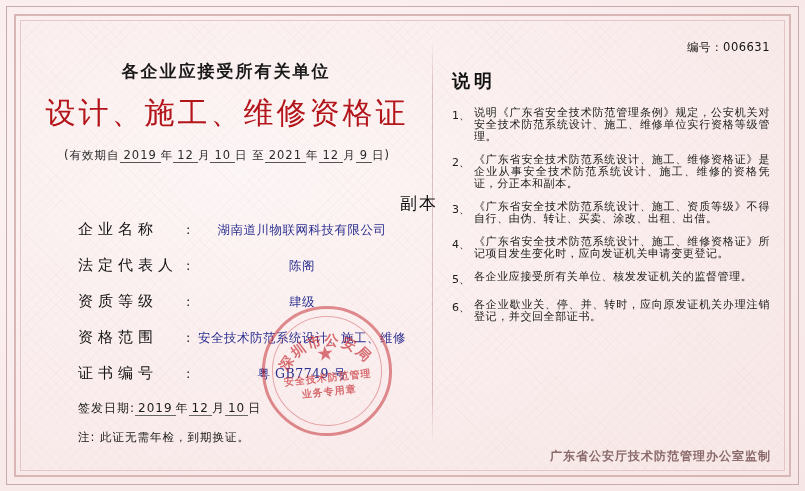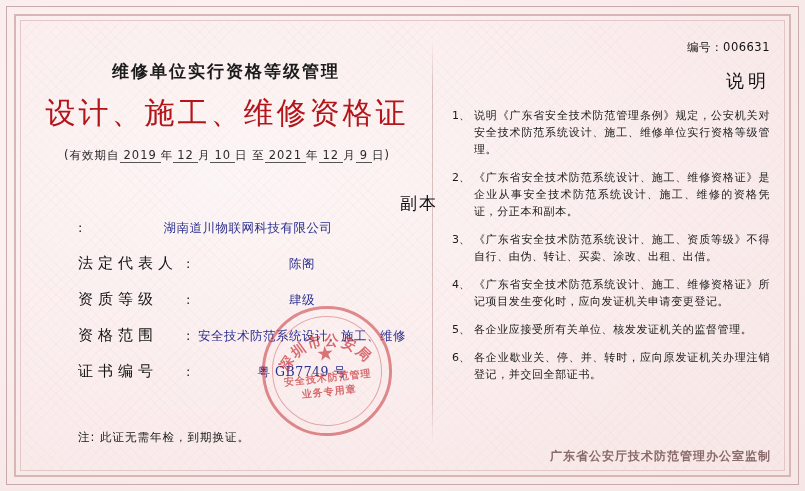--- a/index.html
+++ b/index.html
@@ -241,24 +241,24 @@
   }
   .serial {
     text-align: right;
     font-size: 11.5px;
     color: #111;
     letter-spacing: 0.5px;
     margin-right: 0;
   }
   .explain-title {
     margin-top: 14px;
-    text-align: right;
+    text-align: left;
     font-family: "DejaVu Serif", "Liberation Serif", serif;
     font-size: 18px;
-    font-weight: normal;
+    font-weight: bold;
     letter-spacing: 4px;
     color: #111;
   }
   .explain-list {
     margin-top: 14px;
     padding: 0;
     list-style: none;
   }
   .explain-item {
     display: flex;
@@ -267,21 +267,21 @@
   .explain-num {
     flex: 0 0 22px;
     font-size: 11px;
     color: #1b1b1b;
     line-height: 17px;
   }
   .explain-text {
     flex: 1 1 auto;
     font-family: "DejaVu Serif", "Liberation Serif", serif;
     font-size: 11px;
-    line-height: 17px;
+    line-height: 12px;
     color: #1b1b1b;
     text-align: justify;
     letter-spacing: 0.6px;
   }
 
   .footer-note {
     position: absolute;
     right: 34px;
     bottom: 26px;
     font-size: 12px;
@@ -296,34 +296,35 @@
 <div id="certificate">
 
   <div class="outer-frame"></div>
   <div class="inner-frame"></div>
   <div class="inner-frame2"></div>
   <div class="texture"></div>
   <div class="divider"></div>
 
   <div class="left-pane">
 
-    <div class="org-line">维修单位实行资格等级管理</div>
+    <div class="org-line">各企业应接受所有关单位</div>
 
     <div class="main-title">设计、施工、维修资格证</div>
 
     <div class="validity">
       <span>(有效期自</span><span class="u">2019</span><span>年</span><span class="u">12</span><span>月</span><span class="u">10</span><span>日</span>
       <span>至</span><span class="u">2021</span><span>年</span><span class="u">12</span><span>月</span><span class="u">9</span><span>日)</span>
     </div>
 
     <div class="fuben">副本</div>
 
     <div class="fields">
 
       <div class="field-row">
+        <span class="field-label">企业名称</span>
         <span class="field-colon">:</span>
         <span class="field-value">湖南道川物联网科技有限公司</span>
       </div>
 
       <div class="field-row">
         <span class="field-label">法定代表人</span>
         <span class="field-colon">:</span>
         <span class="field-value">陈阁</span>
       </div>
 
@@ -340,20 +341,23 @@
       </div>
 
       <div class="field-row">
         <span class="field-label">证书编号</span>
         <span class="field-colon">:</span>
         <span class="field-value">粤 GB7749 号</span>
       </div>
 
     </div>
 
+    <div class="issue-line">
+      <span>签发日期:</span><span class="u">2019</span><span>年</span><span class="u">12</span><span>月</span><span class="u">10</span><span>日</span>
+    </div>
 
     <div class="note-line">
       <span>注:</span>
       <span>此证无需年检，到期换证。</span>
     </div>
 
   </div>
 
   <div class="seal">
     <div class="seal-inner"></div>

